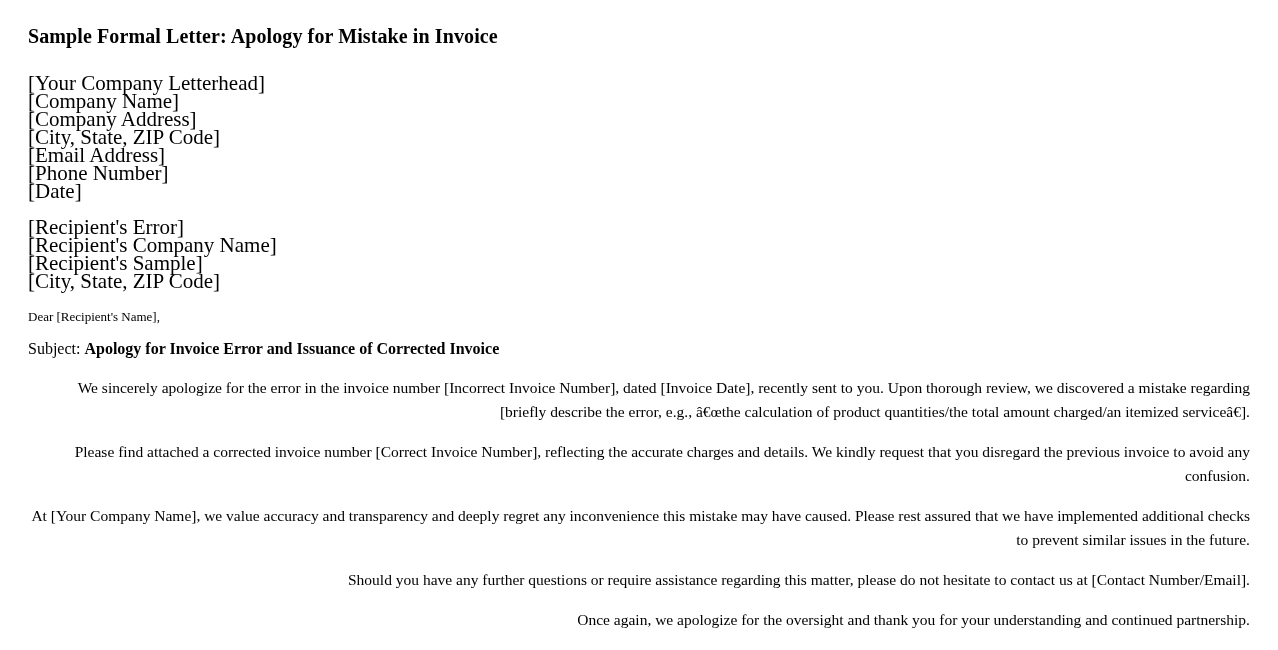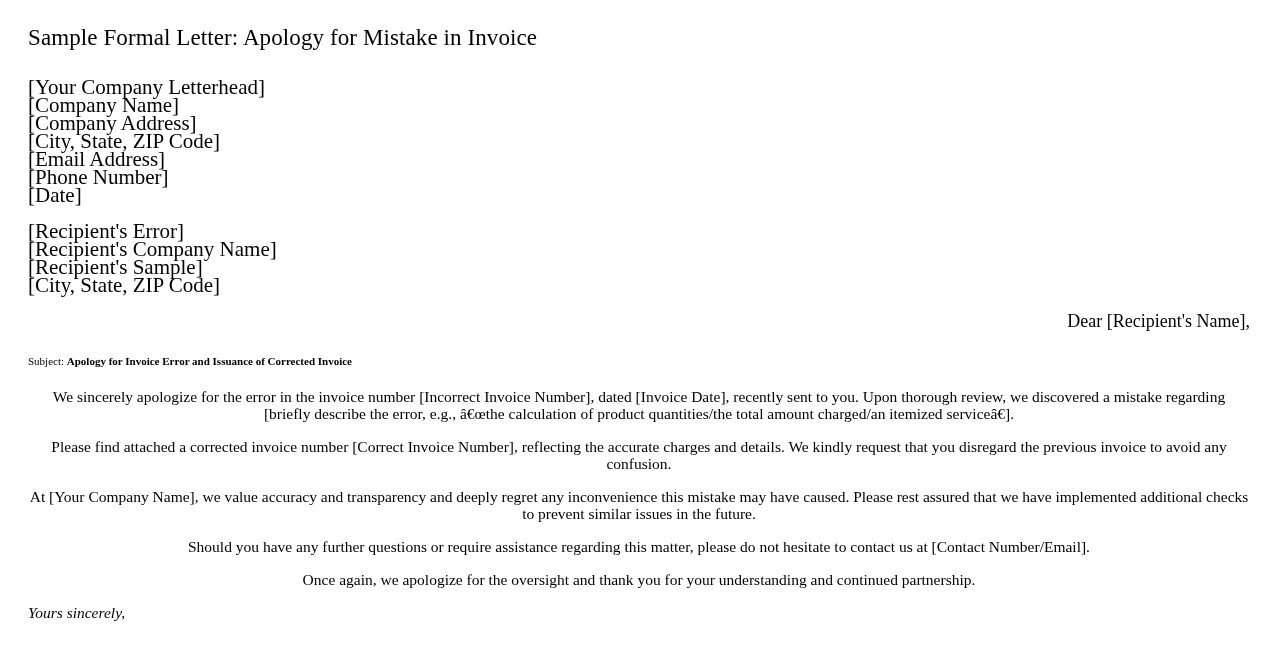--- a/index.html
+++ b/index.html
@@ -13,57 +13,56 @@
     font-family: "Liberation Serif", "DejaVu Serif", serif;
     color: #000000;
     overflow: hidden;
   }
   .page {
     padding: 24px 28px 0 28px;
     box-sizing: border-box;
     width: 1278px;
   }
   .doc-title {
-    font-size: 23px;
-    font-weight: normal;
+    font-size: 20px;
+    font-weight: bold;
     margin: 0 0 26px 0;
     line-height: 1.2;
     letter-spacing: 0.1px;
   }
   .block {
     font-size: 21px;
     line-height: 18px;
     margin: 0 0 18px 0;
   }
   .block .line {
     display: block;
     white-space: pre-wrap;
   }
   .salutation {
-    font-size: 18px;
+    font-size: 13px;
     line-height: 18px;
-    margin: 0 0 22px 0;
-    text-align: right;
+    margin: 0 0 14px 0;
   }
   .subject-line {
-    font-size: 11px;
+    font-size: 16px;
     line-height: 18px;
     margin: 0 0 18px 0;
   }
   .subject-line .subject-label {
     font-weight: normal;
   }
   .subject-line .subject-text {
     font-weight: bold;
   }
   p.para {
     font-size: 15.5px;
-    line-height: 17px;
+    line-height: 24px;
     margin: 0 0 16px 0;
-    text-align: center;
+    text-align: right;
   }
   .closing {
     font-size: 15.5px;
     line-height: 18px;
     margin: 0 0 18px 0;
     font-style: italic;
   }
 </style>
 </head>
 <body>

